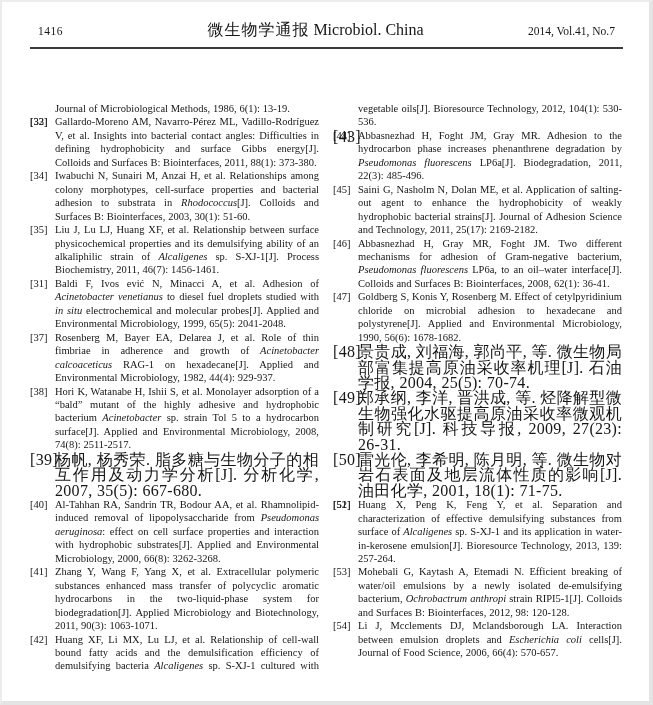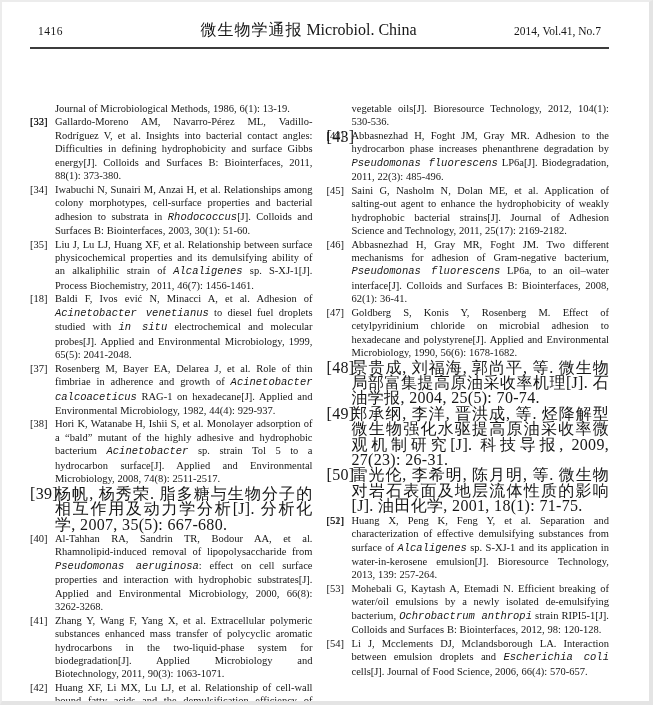--- a/index.html
+++ b/index.html
@@ -8,21 +8,21 @@
     font-family: "Liberation Serif", "DejaVu Serif", serif;
     color: #161616;
   }
   .page {
     box-sizing: border-box;
     width: 653px; height: 705px;
     background: #fff;
     border: 2px solid #ececec;
     border-right: 4px solid #e4e4e4;
     border-bottom: 4px solid #e4e4e4;
-    padding: 8px 40px 0 28px;
+    padding: 8px 26px 0 28px;
     overflow: hidden;
   }
   .header {
     display: flex;
     align-items: baseline;
     border-bottom: 2px solid #3c3c3c;
     padding: 10px 8px 6px 8px;
     font-size: 11.5px;
   }
   .header .pageno { width: 110px; letter-spacing: 0.5px; }
@@ -38,21 +38,21 @@
   .col { width: 289px; margin-top: 40px; }
   .ref {
     position: relative;
     padding-left: 25px;
     text-align: justify;
     line-height: 13.45px;
     word-spacing: 0.2px;
   }
   .ref .num { position: absolute; left: 0; top: 0; }
   .ref.cn { font-size: 16px; line-height: 15.4px; letter-spacing: 0.3px; }
-  .ref i { font-style: italic; font-family: Liberation Mono, monospace; }
+  .ref i { font-style: italic; }
   .jlast .rtext::after {
     content: "";
     display: inline-block;
     width: 100%;
     height: 0;
     line-height: 0;
     vertical-align: top;
   }
 </style>
 </head>
@@ -68,21 +68,21 @@
     <span class="issue">2014, Vol.41, No.7</span>
   </div>
 
   <div class="refs">
     <div class="col">
         <div class="ref"><span class="rtext"><span>Journal of Microbiological Methods, 1986, 6(1): 13-19.</span></span></div>
         <div class="ref"><span class="num">[32]</span></div>
         <div class="ref"><span class="num">[33]</span><span class="rtext"><span>Gallardo-Moreno AM, Navarro-Pérez ML, Vadillo-Rodríguez V, et al. Insights into bacterial contact angles: Difficulties in defining hydrophobicity and surface Gibbs energy[J]. Colloids and Surfaces B: Biointerfaces, 2011, 88(1): 373-380.</span></span></div>
         <div class="ref"><span class="num">[34]</span><span class="rtext"><span>Iwabuchi N, Sunairi M, Anzai H, et al. Relationships among colony morphotypes, cell-surface properties and bacterial adhesion to substrata in </span><i>Rhodococcus</i><span>[J]. Colloids and Surfaces B: Biointerfaces, 2003, 30(1): 51-60.</span></span></div>
         <div class="ref"><span class="num">[35]</span><span class="rtext"><span>Liu J, Lu LJ, Huang XF, et al. Relationship between surface physicochemical properties and its demulsifying ability of an alkaliphilic strain of </span><i>Alcaligenes</i><span> sp. S-XJ-1[J]. Process Biochemistry, 2011, 46(7): 1456-1461.</span></span></div>
-        <div class="ref"><span class="num">[18]</span><span class="rtext"><span>Baldi F, Ivos ević N, Minacci A, et al. Adhesion of </span><i>Acinetobacter venetianus</i><span> to diesel fuel droplets studied with </span><i>in situ</i><span> electrochemical and molecular probes[J]. Applied and Environmental Microbiology, 1999, 65(5): 2041-2048.</span></span></div>
+        <div class="ref"><span class="num">[31]</span><span class="rtext"><span>Baldi F, Ivos ević N, Minacci A, et al. Adhesion of </span><i>Acinetobacter venetianus</i><span> to diesel fuel droplets studied with </span><i>in situ</i><span> electrochemical and molecular probes[J]. Applied and Environmental Microbiology, 1999, 65(5): 2041-2048.</span></span></div>
         <div class="ref"><span class="num">[37]</span><span class="rtext"><span>Rosenberg M, Bayer EA, Delarea J, et al. Role of thin fimbriae in adherence and growth of </span><i>Acinetobacter calcoaceticus</i><span> RAG-1 on hexadecane[J]. Applied and Environmental Microbiology, 1982, 44(4): 929-937.</span></span></div>
         <div class="ref"><span class="num">[38]</span><span class="rtext"><span>Hori K, Watanabe H, Ishii S, et al. Monolayer adsorption of a “bald” mutant of the highly adhesive and hydrophobic bacterium </span><i>Acinetobacter</i><span> sp. strain Tol 5 to a hydrocarbon surface[J]. Applied and Environmental Microbiology, 2008, 74(8): 2511-2517.</span></span></div>
         <div class="ref cn"><span class="num">[39]</span><span class="rtext"><span>杨帆, 杨秀荣. 脂多糖与生物分子的相互作用及动力学分析[J]. 分析化学, 2007, 35(5): 667-680.</span></span></div>
         <div class="ref"><span class="num">[40]</span><span class="rtext"><span>Al-Tahhan RA, Sandrin TR, Bodour AA, et al. Rhamnolipid-induced removal of lipopolysaccharide from </span><i>Pseudomonas aeruginosa</i><span>: effect on cell surface properties and interaction with hydrophobic substrates[J]. Applied and Environmental Microbiology, 2000, 66(8): 3262-3268.</span></span></div>
         <div class="ref"><span class="num">[41]</span><span class="rtext"><span>Zhang Y, Wang F, Yang X, et al. Extracellular polymeric substances enhanced mass transfer of polycyclic aromatic hydrocarbons in the two-liquid-phase system for biodegradation[J]. Applied Microbiology and Biotechnology, 2011, 90(3): 1063-1071.</span></span></div>
         <div class="ref jlast"><span class="num">[42]</span><span class="rtext"><span>Huang XF, Li MX, Lu LJ, et al. Relationship of cell-wall bound fatty acids and the demulsification efficiency of demulsifying bacteria </span><i>Alcaligenes</i><span> sp. S-XJ-1 cultured with</span></span></div>
       </div>
     <div class="col">
         <div class="ref"><span class="rtext"><span>vegetable oils[J]. Bioresource Technology, 2012, 104(1): 530-536.</span></span></div>
         <div class="ref cn"><span class="num">[43]</span></div>

